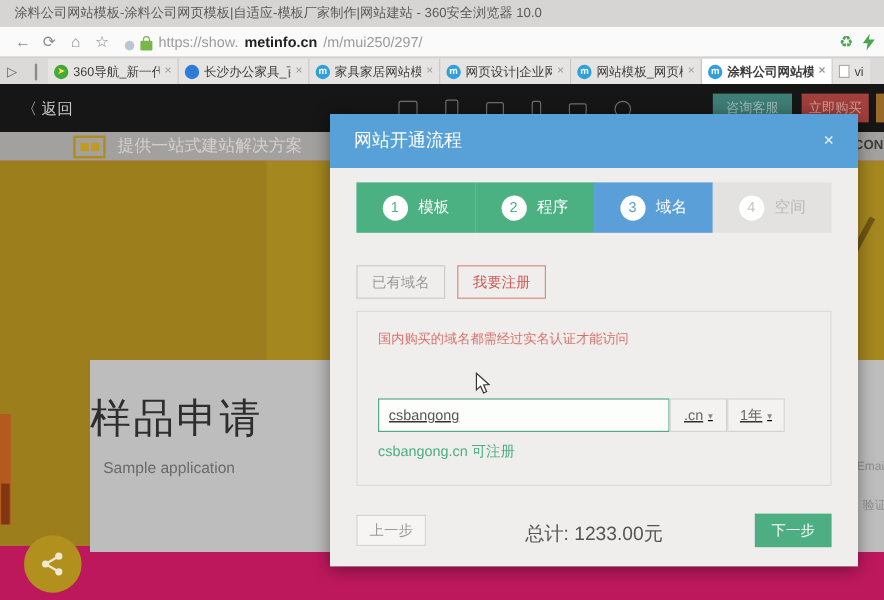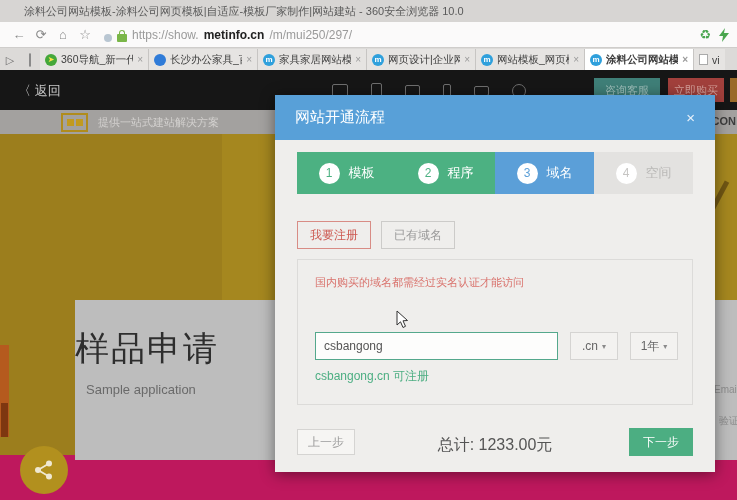--- a/index.html
+++ b/index.html
@@ -1,21 +1,21 @@
 <!DOCTYPE html>
 <html><head>
 <meta charset="utf-8">
 <style>
   * { margin:0; padding:0; box-sizing:border-box; }
   html,body { width:737px; height:500px; overflow:hidden; }
   body { font-family:"Liberation Sans","DejaVu Sans",sans-serif; background:#8a8a8a; position:relative; }
 
   
   .titlebar { height:22px; background:#d7d5d3; color:#5a5a5a; font-size:11px; line-height:22px;
-              padding-left:24px; white-space:nowrap; overflow:hidden; }
+              padding-left:12px; white-space:nowrap; overflow:hidden; }
   .addressbar { height:26px; background:#fbfafa; border-bottom:1px solid #cfcdcb;
                 display:flex; align-items:center; padding:0 8px; }
   .nav-ic { width:22px; text-align:center; color:#8a8a8a; font-size:13px; line-height:24px; }
   .url-area { flex:1; display:flex; align-items:flex-end; gap:5px; padding-left:8px; font-size:12px; color:#9a9a9a; }
   .dot-ic { width:8px; height:8px; border-radius:50%; background:#b9c6d2; }
   .lock-ic { width:10px; height:8px; background:#7ab648; border-radius:1px; position:relative; margin-top:3px; }
   .lock-ic::before { content:''; position:absolute; top:-4px; left:2px; width:4px; height:4px;
                      border:1.5px solid #7ab648; border-bottom:none; border-radius:3px 3px 0 0; }
   .url-domain { color:#222; font-weight:bold; }
   .addr-right { display:flex; align-items:center; gap:8px; margin-left:8px; }
@@ -53,21 +53,21 @@
                  color:#9fc0bb; font-size:11px; text-align:center; line-height:24px; }
   .btn-buy { position:absolute; left:668px; top:8px; width:56px; height:24px; background:#a2403c;
              color:#d8a09b; font-size:11px; text-align:center; line-height:24px; }
   .btn-edge { position:absolute; left:730px; top:8px; width:7px; height:24px; background:#9a6a28; }
 
   .pheader { position:absolute; top:40px; left:0; right:0; height:24px; background:#a3a19f;
              display:flex; align-items:center; }
   .logo-box { margin-left:61px; width:27px; height:19px; border:2px solid #b08c1d;
               display:flex; gap:2px; align-items:center; justify-content:center; }
   .logo-sq { width:7px; height:7px; background:#c19a20; }
-  .tagline { margin-left:10px; font-size:11px; color:#d2d0ce; }
+  .tagline { margin-left:10px; font-size:14px; color:#d2d0ce; }
   .frag-con { position:absolute; right:1px; top:5px; font-size:11px; font-weight:bold; color:#3c3c3c; }
 
   .hero { position:absolute; top:64px; left:0; right:0; height:321px; background:#a5871f; }
   .hero-img { position:absolute; left:0; top:0; width:222px; height:100%; background:#9c7e1d; }
   .hero-stroke { position:absolute; left:694px; top:40px; width:5px; height:130px;
                  background:rgba(70,45,10,.55); transform:rotate(28deg); }
 
   .sample-panel { position:absolute; top:230px; left:75px; right:0; height:160px; background:#bdbdbd; }
   .sample-title { position:absolute; left:0; top:26px; font-size:34px; color:#2e2e2e; letter-spacing:2px; }
   .sample-sub { position:absolute; left:11px; top:82px; font-size:13px; color:#6a6a6a; }
@@ -99,21 +99,21 @@
 
   .dtabs { margin:27px 22px 0; display:flex; gap:10px; }
   .dtab { width:74px; height:28px; line-height:26px; text-align:center; font-size:12px;
           border:1px solid #cccbc9; color:#9a9a9a; background:transparent; }
   .dtab.active { border-color:#d88c85; color:#cd5a52; }
 
   .reg-panel { margin:10px 22px 0; height:146px; border:1px solid #dcdbd9; position:relative; }
   .notice { position:absolute; left:17px; top:15px; font-size:11px; color:#d9716b; }
   .price { position:absolute; left:17px; top:34px; font-size:22px; color:#d9615b; }
   .cursor-svg { position:absolute; left:98px; top:50px; }
-  .input-row { position:absolute; left:17px; top:72px; display:flex; gap:12px; align-items:center; }
+  .input-row { position:absolute; left:17px; top:72px; display:flex; align-items:center;text-decoration:underline; }
   .domain-input { width:243px; height:28px; border:1px solid #54a88c; background:#fdfdfc;
                   font-size:12px; color:#555; padding:0 8px; outline:none;
                   font-family:"Liberation Sans","DejaVu Sans",sans-serif; }
   .select-box { width:48px; height:28px; border:1px solid #d5d4d2; background:#f3f2f0; font-size:12px;
                 color:#666; display:flex; align-items:center; justify-content:center; gap:4px; }
   .caret { font-size:8px; color:#8a8a8a; }
   .availability { position:absolute; left:17px; top:108px; font-size:12px; color:#4cae82; }
 
   .m-footer { position:absolute; left:22px; right:22px; bottom:16px; height:28px; }
   .btn-prev { position:absolute; left:0; top:1px; width:58px; height:26px; border:1px solid #d5d4d2;
@@ -256,22 +256,22 @@
         <span class="step-num">3</span>
         <span>域名</span>
       </div>
       <div class="step pending">
         <span class="step-num">4</span>
         <span>空间</span>
       </div>
     </div>
 
     <div class="dtabs">
+      <div class="dtab">已有域名</div>
       <div class="dtab active">我要注册</div>
-      <div class="dtab">已有域名</div>
     </div>
 
     <div class="reg-panel">
       <div class="notice">国内购买的域名都需经过实名认证才能访问</div>
       <svg class="cursor-svg" width="13" height="19" viewBox="0 0 13 19">
         <path d="M1 1 L1 15 L4.5 11.8 L7 17.5 L9.5 16.3 L7 10.8 L11.5 10.5 Z" fill="#fff" stroke="#333" stroke-width="1"></path>
       </svg>
       <div class="input-row">
         <input class="domain-input" type="text" value="csbangong" style="">
         <div class="select-box">

